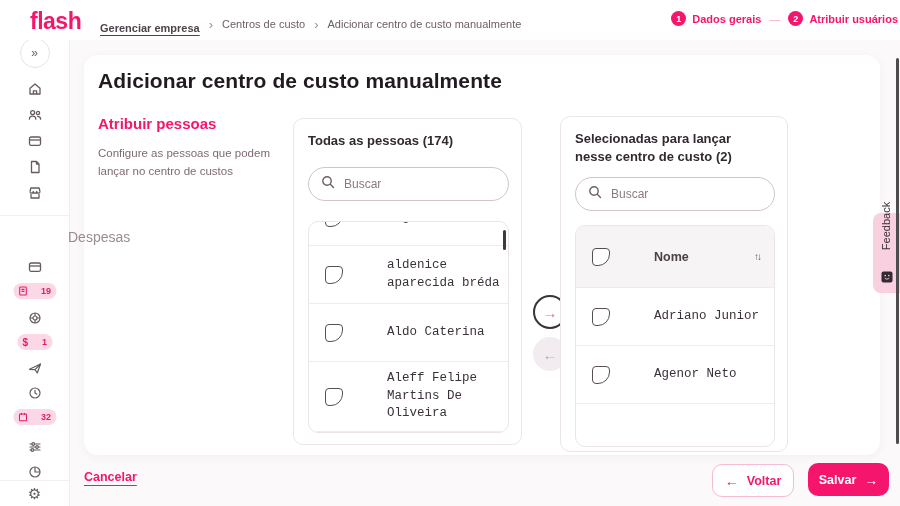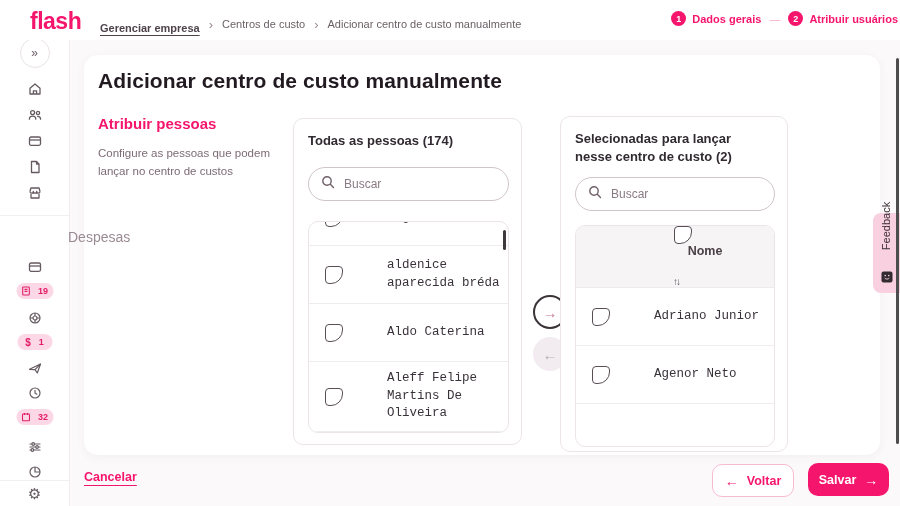--- a/index.html
+++ b/index.html
@@ -22,21 +22,21 @@
   .step-dash { color:#F9A8C8; font-size:11px; }
 
   
   .sidebar { position:absolute; left:0; top:40px; width:70px; height:466px; background:#fff; border-right:1px solid #F2EDF0; z-index:4; }
   .s-item { position:absolute; left:50%; transform:translateX(-50%); display:flex; align-items:center; justify-content:center; cursor:pointer; }
   .collapse-btn { top:0px; width:30px; height:30px; border:1px solid #E8E2E6; border-radius:50%; color:#6B5B66; font-size:12px; background:#fff; }
   .icon16 svg { display:block; }
   .s-divider { position:absolute; left:0; width:70px; height:1px; background:#F3EEF1; }
   .s-section { position:absolute; left:20px; font-size:14px; color:#9A8A93;padding-left:48px; }
   .badge-pill { position:absolute; left:50%; transform:translateX(-50%); height:16px; min-width:35px; padding:0 5px;
-    background:#FCD7E5; border-radius:9px; display:flex; align-items:center; justify-content:center; gap:8px; cursor:pointer; }
+    background:#FCD7E5; border-radius:9px; display:flex; align-items:center; justify-content:flex-end; gap:14px; cursor:pointer; }
   .badge-count { font-size:9px; font-weight:700; color:#E21E68; }
   .badge-dollar { font-size:10px; font-weight:700; color:#E21E68; }
   .gear-glyph { font-size:15px; color:#655A61; line-height:1; }
 
   
   .page-bg { position:absolute; left:70px; top:40px; width:830px; height:466px; background:#FBF9FA; }
   .card { position:absolute; left:84px; top:55px; width:796px; height:400px; background:#fff; border-radius:14px;
     box-shadow:0 2px 10px rgba(80,60,75,0.05); }
   .h1 { position:absolute; left:14px; top:14px; font-size:21px; font-weight:700; color:#211A20; letter-spacing:0.1px; }
   .section-title { position:absolute; left:14px; top:60px; font-size:15px; font-weight:700; color:#F5156D; }
@@ -62,21 +62,21 @@
   .row { position:relative; display:flex; align-items:center; padding:0 0 0 16px; border-bottom:1px solid #F0EBEE; cursor:pointer;font-family:Liberation Mono, monospace; }
   .row-label { margin-left:44px; font-size:12.5px; color:#3A323A; line-height:1.4; width:130px; }
   .checkbox { width:18px; height:18px; border:1.6px solid #594E56; border-radius:4px 4px 12px 4px; background:#fff; flex:0 0 auto; cursor:pointer; }
   .row-clip { height:24px; overflow:hidden; }
   .row-clip-inner { display:flex; align-items:center; padding-left:16px; margin-top:-32px; height:56px; }
   .row-h { height:58px; }
   .row-tall { height:70px; }
   .row-sliver { height:10px; border-bottom:none; cursor:default; }
   .list-thumb { position:absolute; right:2px; top:8px; width:3px; height:20px; background:#3F3A3E; border-radius:2px; cursor:pointer; }
 
-  .thead { height:62px; background:#F7F4F6; display:flex; align-items:center; padding-left:16px; border-bottom:1px solid #EFEAED;flex-direction:column; }
+  .thead { height:62px; background:#F7F4F6; display:flex; align-items:center; padding-left:16px; border-bottom:1px solid #EFEAED; }
   .th-label { margin-left:44px; font-size:12.5px; font-weight:600; color:#4A4046; flex:1; }
   .sort-glyph { font-size:10px; color:#5C5158; letter-spacing:-2px; margin-right:14px; cursor:pointer; }
 
   
   .transfer-btn { position:absolute; width:34px; height:34px; border-radius:50%; display:flex; align-items:center; justify-content:center;
     font-size:15px; cursor:pointer; }
   .transfer-right { left:449px; top:240px; background:#fff; border:2px solid #3A3338; color:#C77E9B; }
   .transfer-left { left:449px; top:282px; background:#F2ECF0; border:none; color:#B9ACB3; }
 
   

